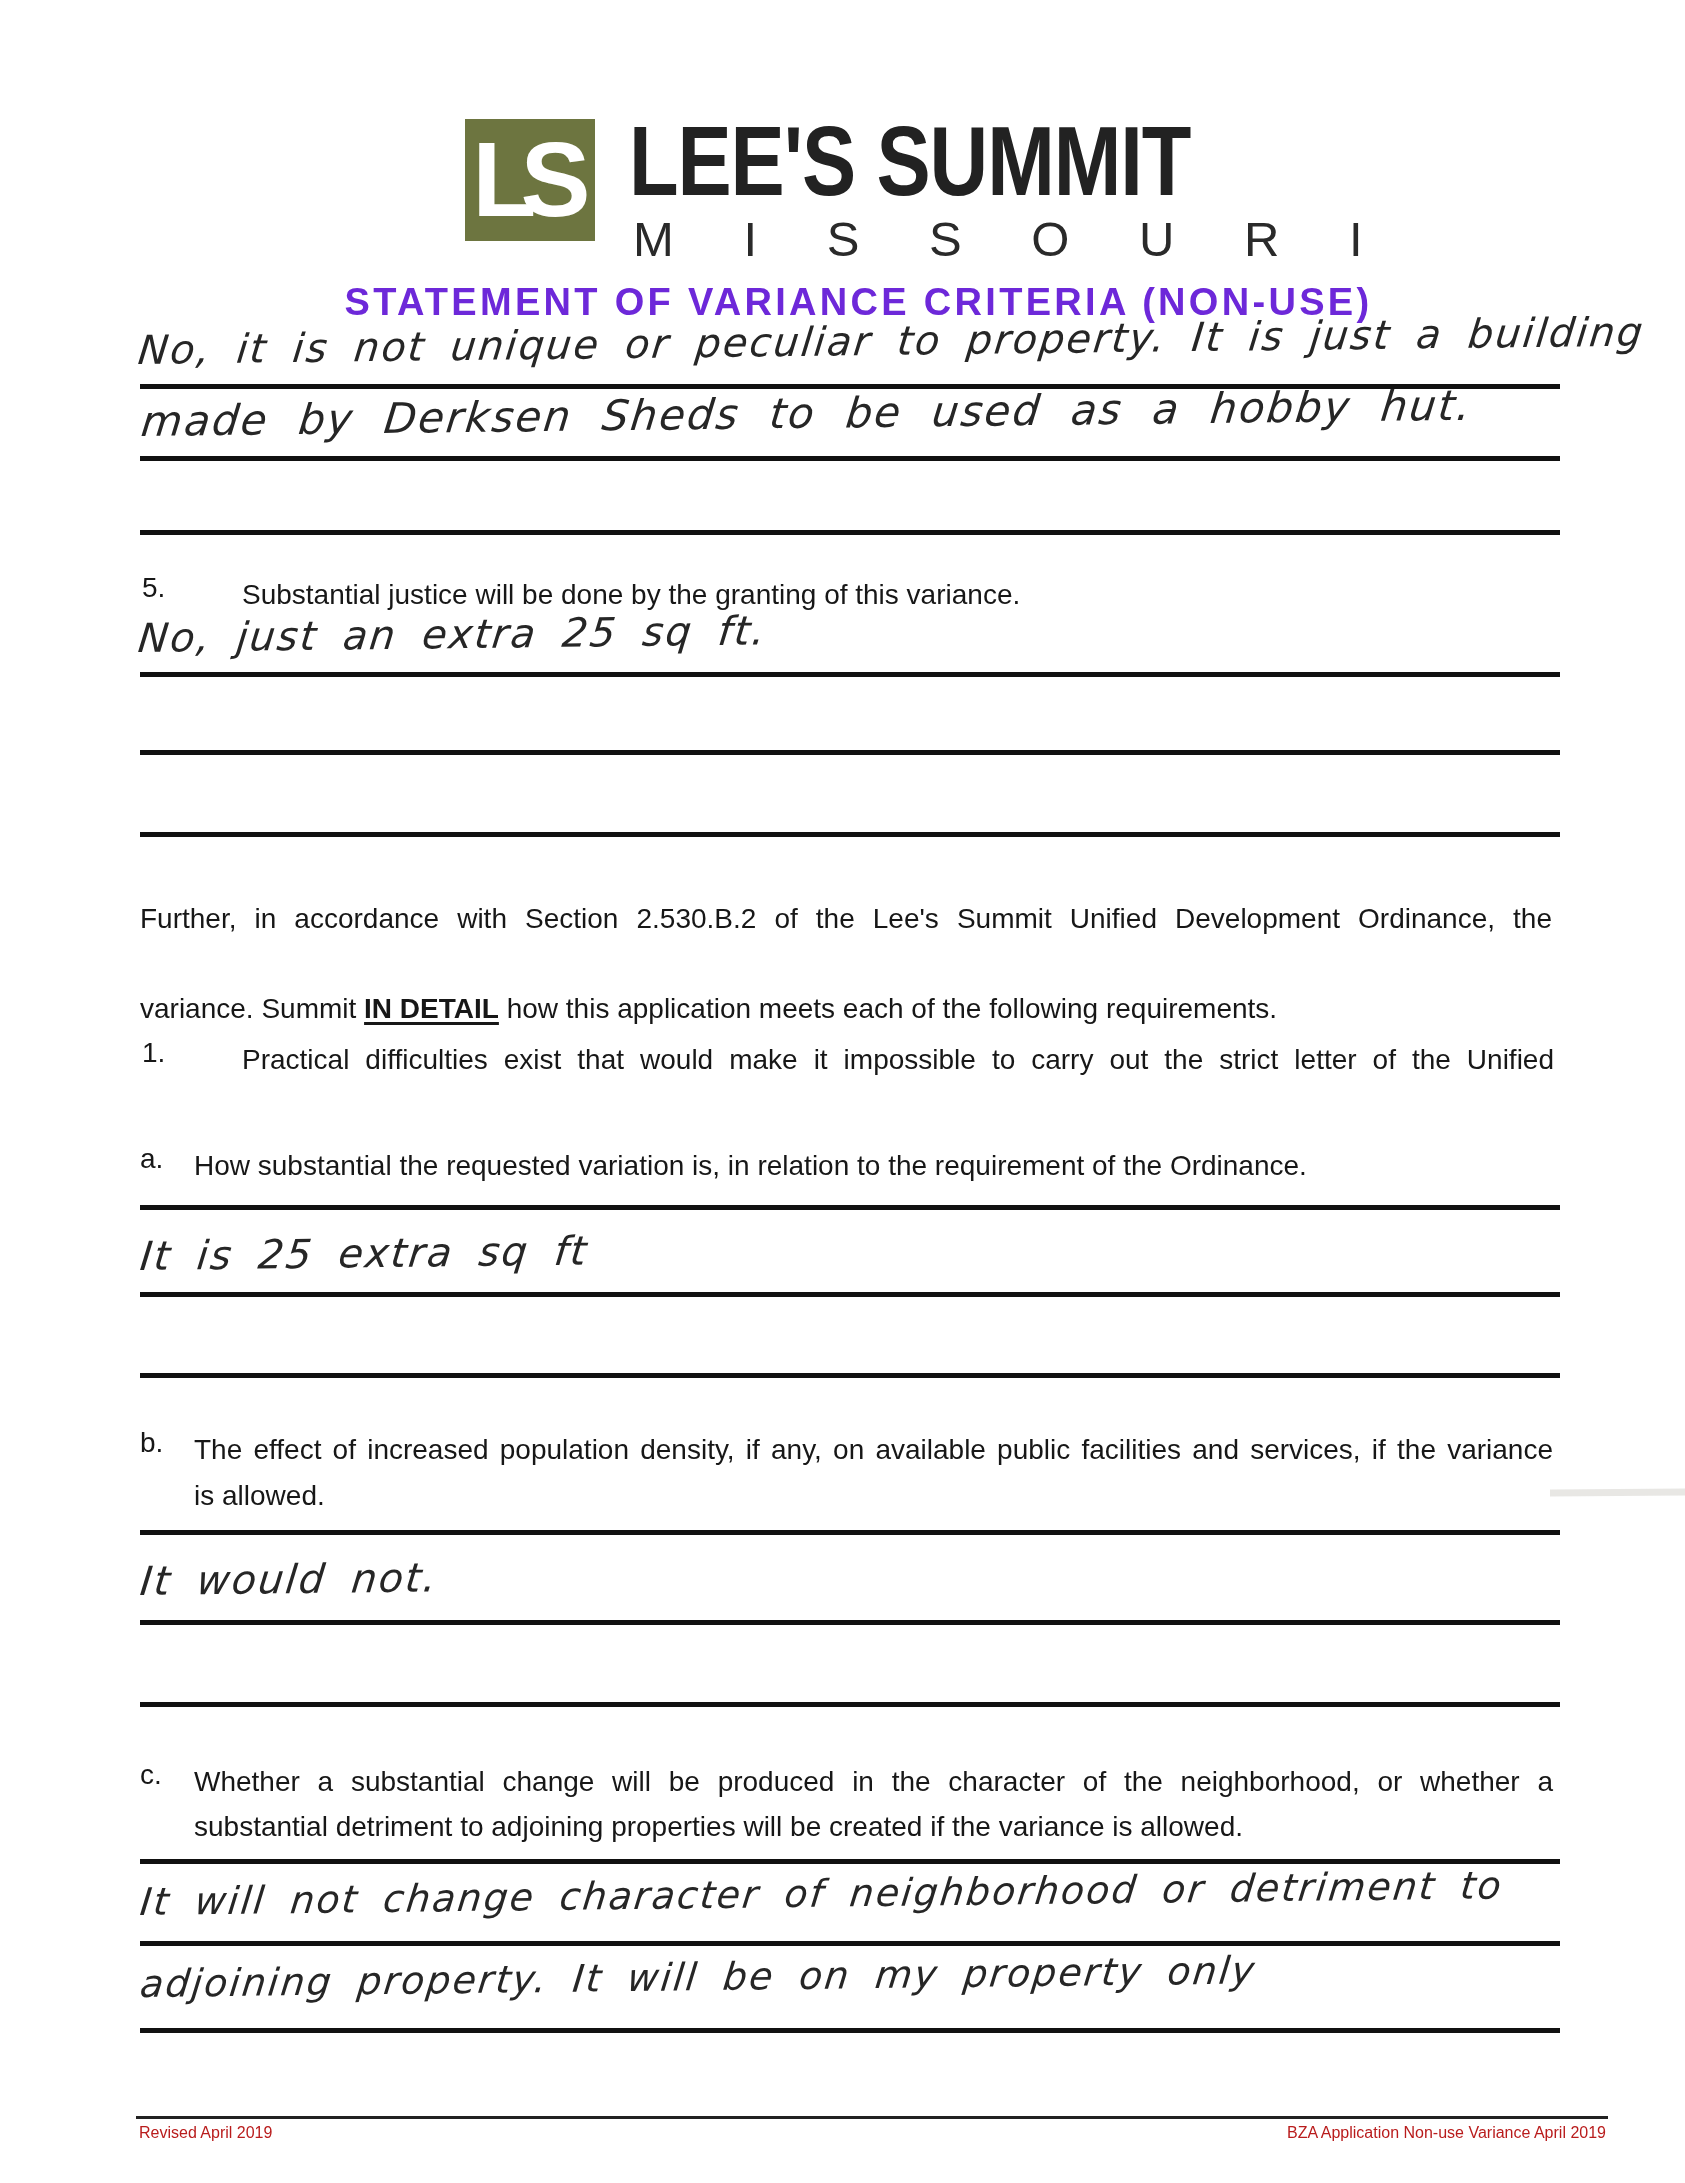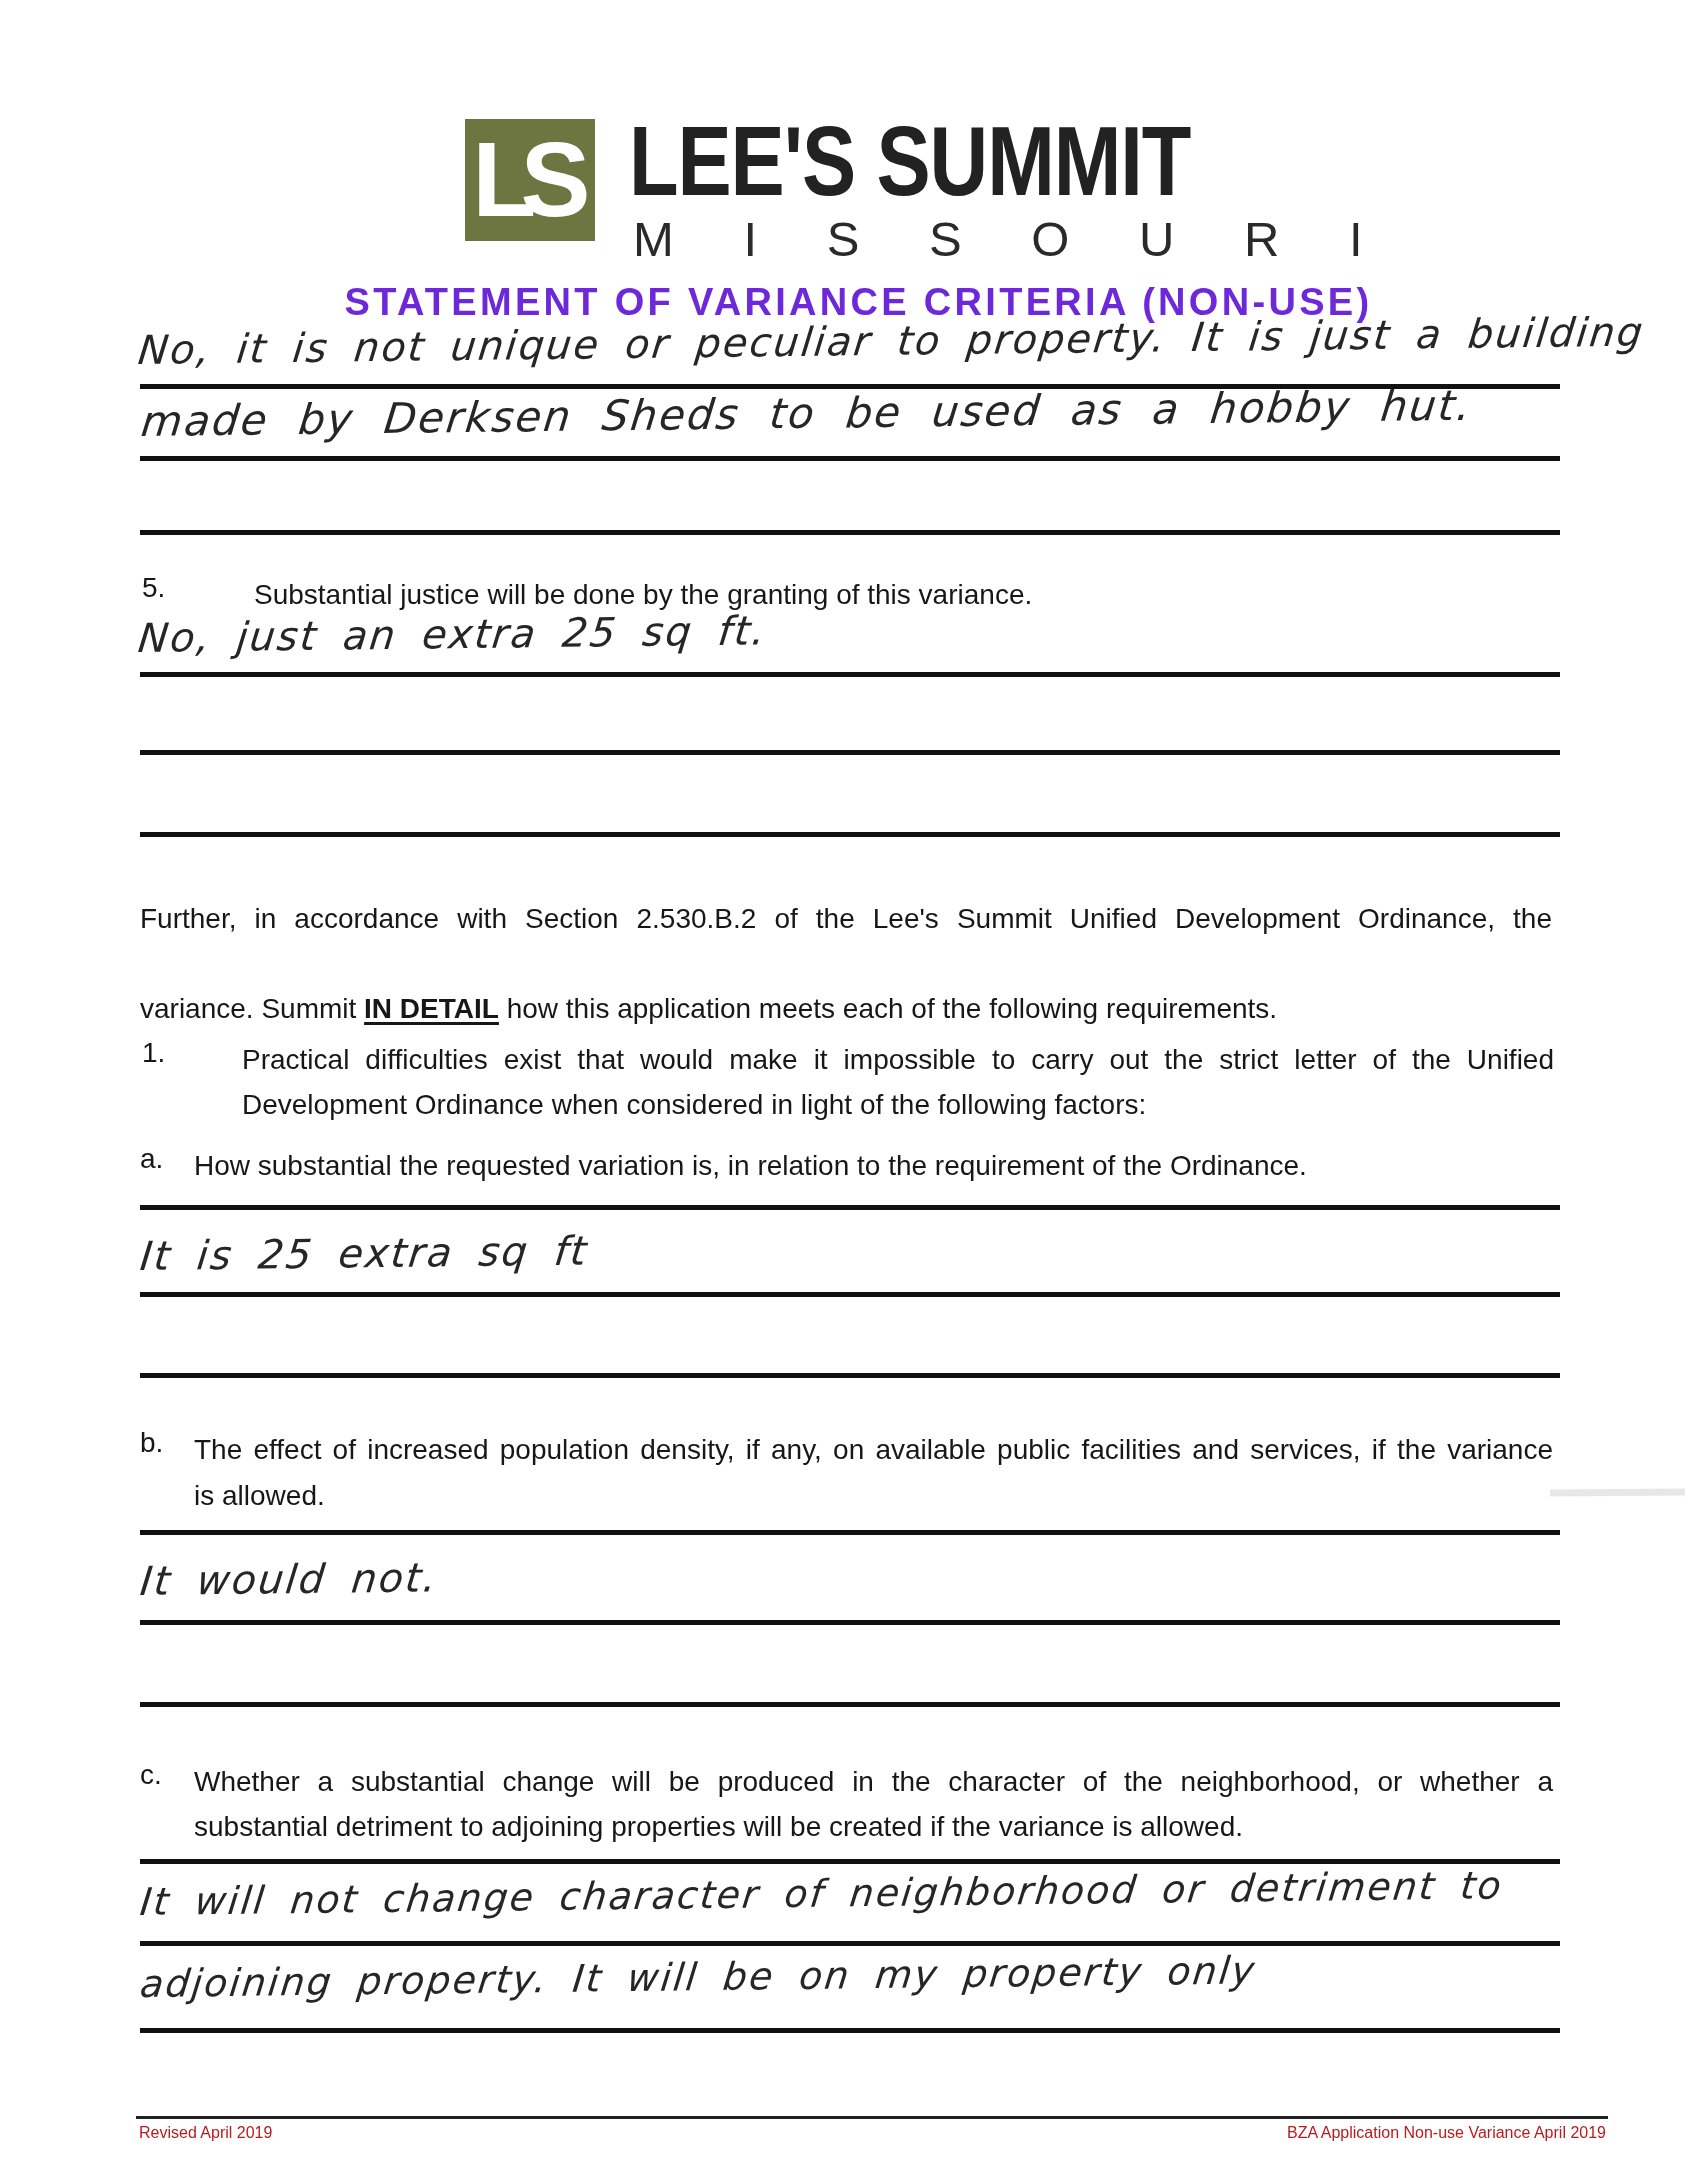--- a/index.html
+++ b/index.html
@@ -101,29 +101,28 @@
   <div class="rule" style="top:1292px;"></div>
   <div class="rule" style="top:1373px;"></div>
   <div class="rule" style="top:1530px;"></div>
   <div class="rule" style="top:1620px;"></div>
   <div class="rule" style="top:1702px;"></div>
   <div class="rule" style="top:1859px;"></div>
   <div class="rule" style="top:1941px;"></div>
   <div class="rule" style="top:2028px;"></div>
 
   <div class="num" style="left:142px;top:572px;">5.</div>
-  <div class="body-line" style="left:242px;top:572px;margin-left:12px;">Substantial justice will be done by the granting of this variance.</div>
+  <div class="body-line" style="left:242px;top:572px;">Substantial justice will be done by the granting of this variance.</div>
   <div class="hw" style="left:136px;top:615px;">No, just an extra 25 sq ft.</div>
 
   <div class="para just" style="left:140px;top:896px;width:1412px;">Further, in accordance with Section 2.530.B.2 of the Lee's Summit Unified Development Ordinance, the</div>
   <div class="para" style="left:140px;top:986px;width:1412px;"><span>variance. Summit </span><span class="bold-ul">IN DETAIL</span><span> how this application meets each of the following requirements.</span></div>
 
   <div class="num" style="left:142px;top:1037px;">1.</div>
   <div class="para just" style="left:242px;top:1037px;width:1312px;">Practical difficulties exist that would make it impossible to carry out the strict letter of the Unified</div>
-  <div class="para" style="left:242px;top:1082px;width:1312px;">Development Ordinance when considered in light of the following factors:</div>
 
   <div class="num" style="left:140px;top:1143px;">a.</div>
   <div class="body-line" style="left:194px;top:1143px;">How substantial the requested variation is, in relation to the requirement of the Ordinance.</div>
   <div class="hw" style="left:138px;top:1233px;">It is 25 extra sq ft</div>
 
   <div class="num" style="left:140px;top:1427px;">b.</div>
   <div class="para just" style="left:194px;top:1427px;width:1359px;">The effect of increased population density, if any, on available public facilities and services, if the variance</div>
   <div class="para" style="left:194px;top:1473px;width:1359px;">is allowed.</div>
   <div class="hw" style="left:138px;top:1558px;">It would not.</div>
 

